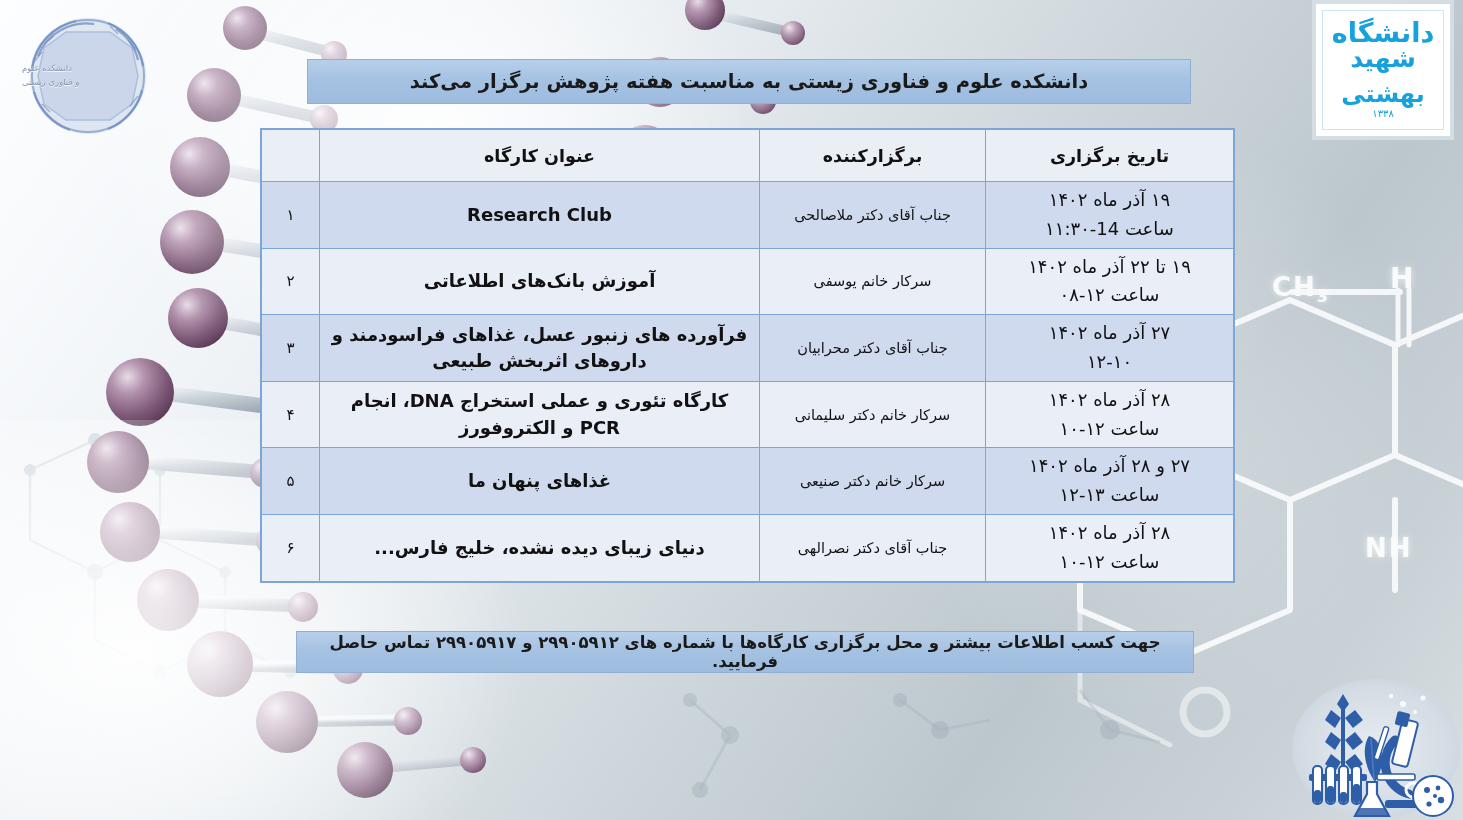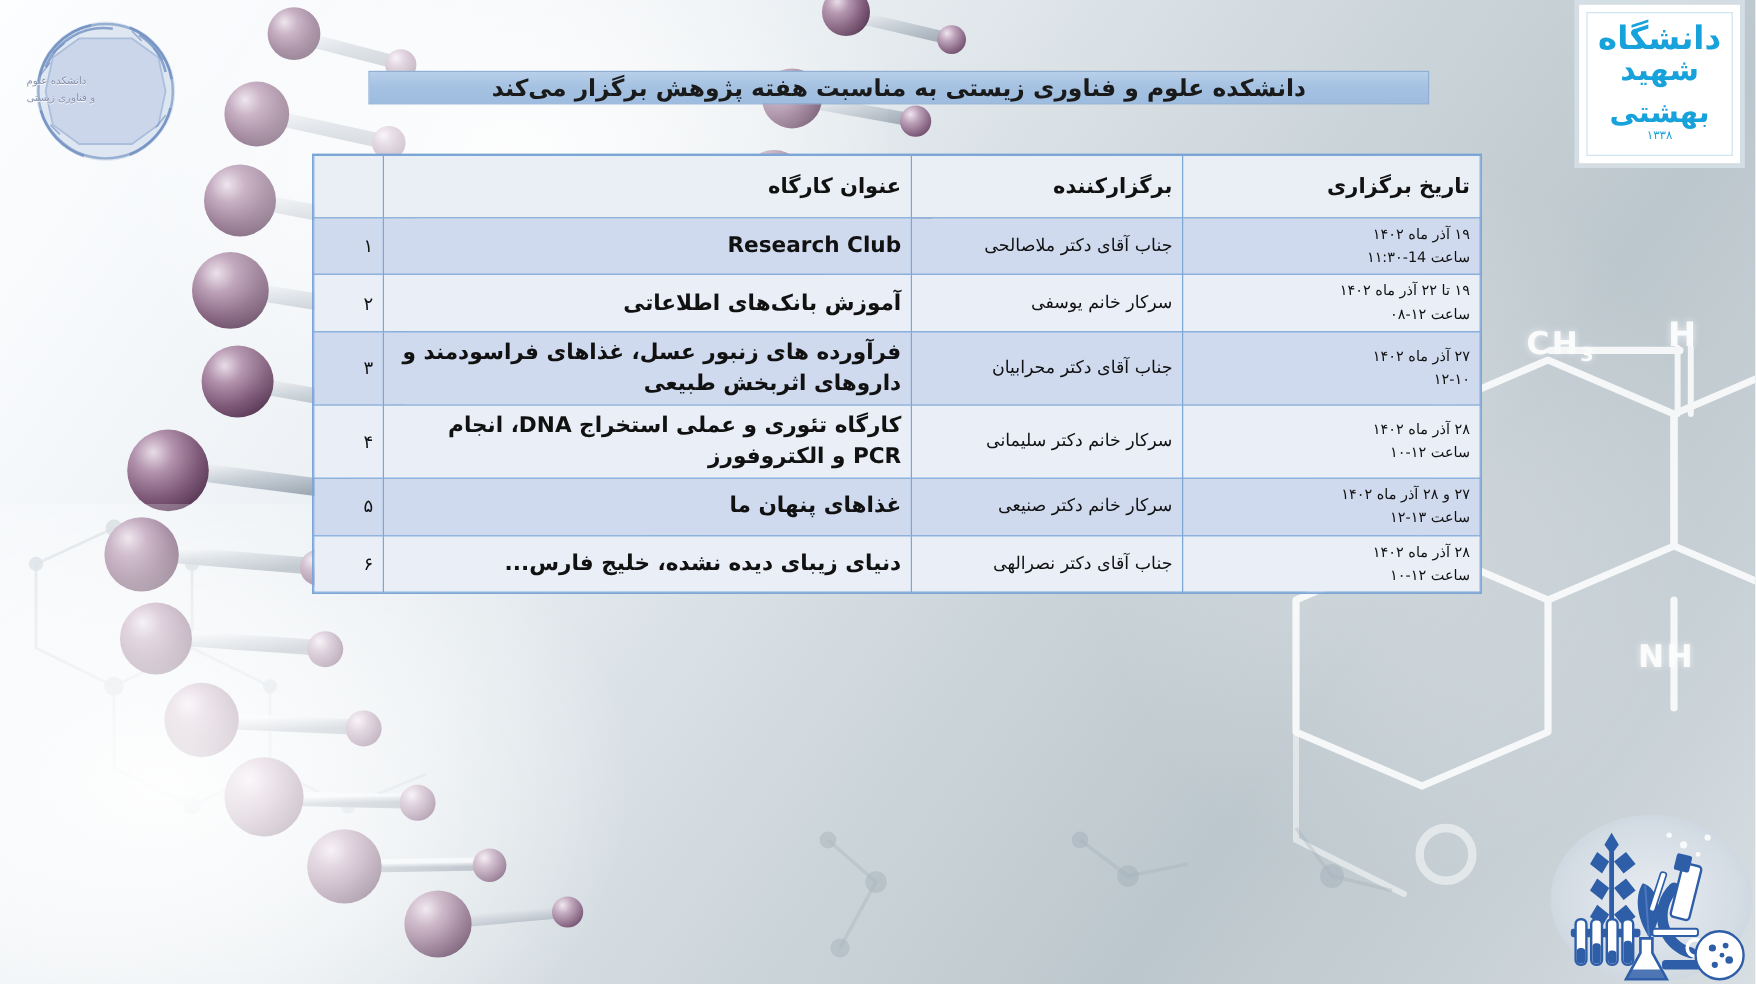--- a/index.html
+++ b/index.html
@@ -129,63 +129,63 @@
     border: 1px solid #8fb0d4;
     color: #1a1a1a;
     display: flex;
     align-items: center;
     justify-content: center;
     text-align: center;
     font-weight: bold;
   }
   #title-banner {
     left: 307px; top: 59px;
-    width: 884px; height: 28px;
+    width: 884px; height: 45px;
     font-size: 19.5px;
   }
   #footer-banner {
     left: 296px; top: 631px;
     width: 898px; height: 42px;
     font-size: 16.5px;
   }
 
   
   #schedule-table {
     position: absolute;
     left: 261px; top: 129px;
     width: 972px;
     border-collapse: collapse;
     table-layout: fixed;
     box-shadow: 0 0 0 1px #7ba6d6;
   }
   #schedule-table td, #schedule-table th {
     border: 1px solid #7ba6d6;
     padding: 4px 8px;
-    text-align: right;
+    text-align: center;
     vertical-align: middle;
     color: #111111;
   }
   #schedule-table thead th {
     background: #eaeef5;
     font-size: 17.5px;
     font-weight: bold;
     height: 43px;
   }
   #schedule-table tbody tr.odd  td { background: #cfdaee; }
   #schedule-table tbody tr.even td { background: #e9eef7; }
 
   .col-num   { width: 58px; }
   .col-title { width: 440px; }
   .col-host  { width: 226px; }
   .col-date  { width: 248px; }
 
   td.cell-num   { font-size: 15px; }
   td.cell-title { font-size: 18px; font-weight: bold; line-height: 1.45; }
   td.cell-host  { font-size: 14.5px; font-weight: normal; }
-  td.cell-date  { font-size: 12px; line-height: 1.6; }
+  td.cell-date  { font-size: 18px; line-height: 1.6; }
 
   .date-line { display: block; }
 </style>
 </head>
 <body>
 
 <div id="poster">
 
   <div class="bg-layer bg-chem">
     <svg width="1463" height="820" viewBox="0 0 1463 820" xmlns="http://www.w3.org/2000/svg">
@@ -452,20 +452,21 @@
           <span class="date-line">۲۸ آذر ماه ۱۴۰۲</span>
           <span class="date-line">ساعت ۱۲-۱۰</span>
         </td>
         <td class="cell-host">جناب آقای دکتر نصرالهی</td>
         <td class="cell-title">دنیای زیبای دیده نشده، خلیج فارس...</td>
         <td class="cell-num">۶</td>
       </tr>
     </tbody>
   </table>
 
+  <div class="banner" id="footer-banner">جهت کسب اطلاعات بیشتر و محل برگزاری کارگاه‌ها با شماره های ۲۹۹۰۵۹۱۲ و ۲۹۹۰۵۹۱۷ تماس حاصل فرمایید.</div>
 
   <div class="bio-illu">
     <svg width="170" height="142" viewBox="0 0 170 142" xmlns="http://www.w3.org/2000/svg">
       <defs>
         <radialGradient id="illuBg" cx="50%" cy="50%" r="62%">
           <stop offset="0%" stop-color="#e7ecf1"></stop>
           <stop offset="70%" stop-color="#d4dce4"></stop>
           <stop offset="100%" stop-color="#c6d0da"></stop>
         </radialGradient>
       </defs>

